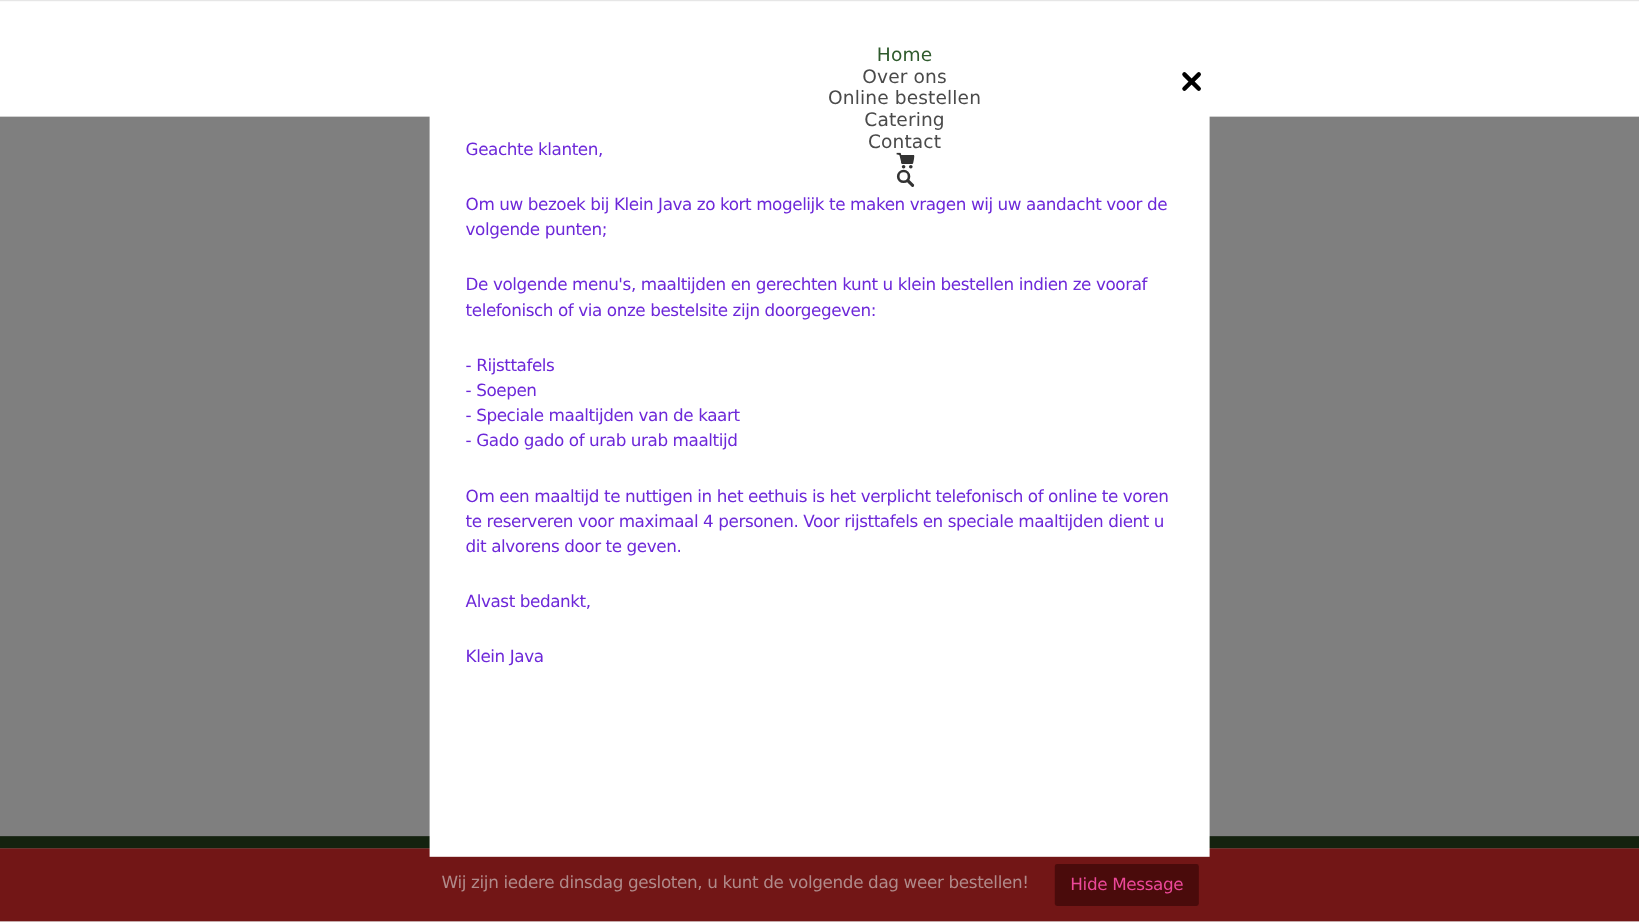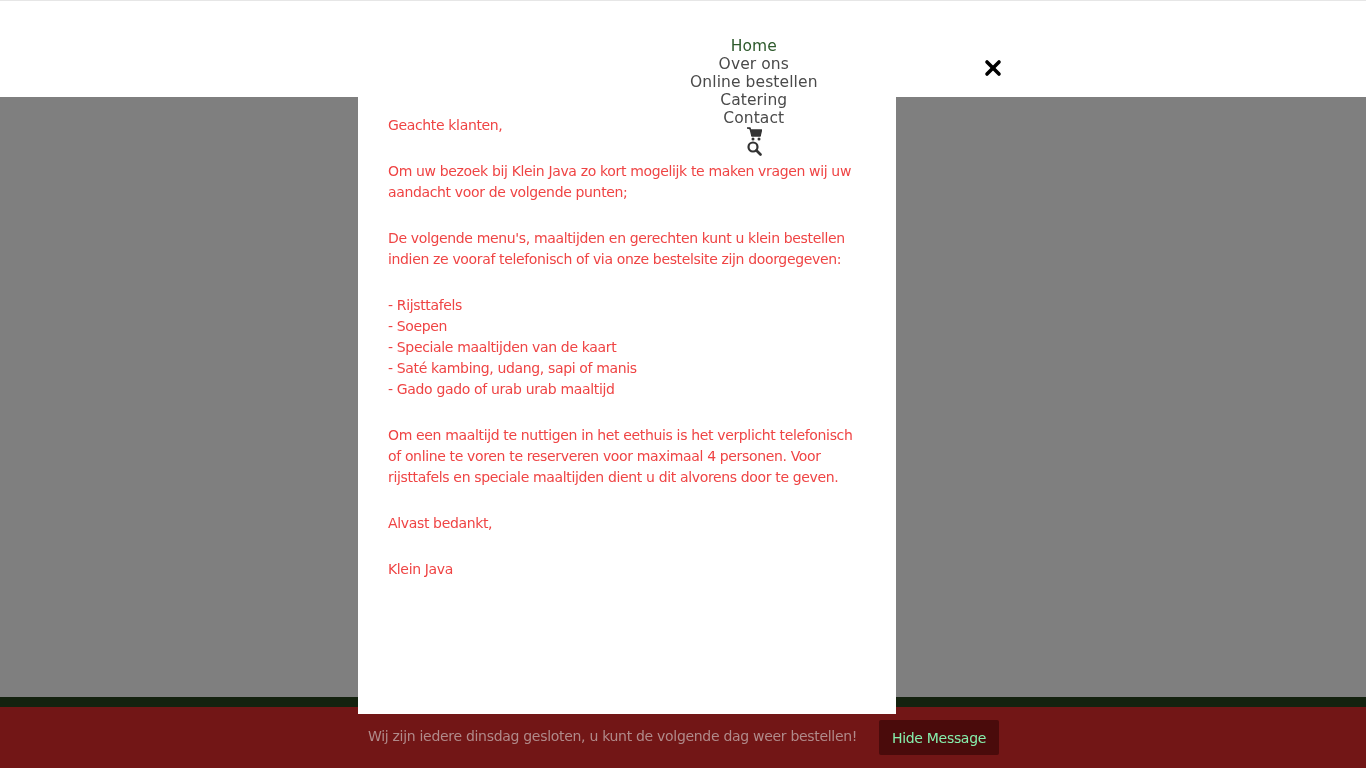--- a/index.html
+++ b/index.html
@@ -41,25 +41,25 @@
       position: absolute; left: 0; top: 97px; width: 1366px; height: 610px;
       background: rgba(0,0,0,0.5); z-index: 10;
     }
     .footer-stripe-dark {
       position: absolute; left: 0; top: 697px; width: 1366px; height: 10px;
       background: #14220f; z-index: 11;
     }
 
     
     .modal {
-      position: absolute; left: 358px; top: 60px; width: 538px; height: 654px;
+      position: absolute; left: 358px; top: 60px; width: 650px; height: 654px;
       background: #ffffff; z-index: 15;
       padding: 55px 30px 0 30px;
       font-family: "DejaVu Sans", sans-serif;
-      font-size: 14px; line-height: 21px; color: #ef4444;
+      font-size: 14px; line-height: 21px; color: #6d28d9;
       letter-spacing: -0.35px;
     }
     .modal p { margin-bottom: 25px; }
     .modal ul { list-style: none; margin-bottom: 25px; }
     .modal-close {
       position: absolute; left: 984px; top: 59px; width: 18px; height: 18px;
       z-index: 30; cursor: pointer;
     }
 
     
@@ -67,21 +67,21 @@
       position: absolute; left: 0; top: 707px; width: 1366px; height: 61px;
       background: #721616; z-index: 12;
     }
     .notice-text {
       position: absolute; left: 368px; top: 21px;
       font-family: "DejaVu Sans", sans-serif; font-size: 14px;
       color: #b08a8a; letter-spacing: -0.3px; white-space: nowrap;
     }
     .hide-btn {
       position: absolute; left: 879px; top: 13px; width: 120px; height: 35px;
-      background: #4a0b0b; border-radius: 2px; color: #86efac;
+      background: #4a0b0b; border-radius: 2px; color: #ec4899;
       font-family: "DejaVu Sans", sans-serif; font-size: 14px;
       display: flex; align-items: center; justify-content: center;
       letter-spacing: -0.3px; cursor: pointer; border: none;
     }
   </style>
 </head>
 <body>
 
 <div class="page">
 
@@ -117,21 +117,20 @@
   <div class="footer-stripe-dark"></div>
 
   <div class="modal">
     <p>Geachte klanten,</p>
     <p>Om uw bezoek bij Klein Java zo kort mogelijk te maken vragen wij uw aandacht voor de volgende punten;</p>
     <p>De volgende menu's, maaltijden en gerechten kunt u klein bestellen indien ze vooraf telefonisch of via onze bestelsite zijn doorgegeven:</p>
     <ul>
       <li>- Rijsttafels</li>
       <li>- Soepen</li>
       <li>- Speciale maaltijden van de kaart</li>
-      <li>- Saté kambing, udang, sapi of manis</li>
       <li>- Gado gado of urab urab maaltijd</li>
     </ul>
     <p>Om een maaltijd te nuttigen in het eethuis is het verplicht telefonisch of online te voren te reserveren voor maximaal 4 personen. Voor rijsttafels en speciale maaltijden dient u dit alvorens door te geven.</p>
     <p>Alvast bedankt,</p>
     <p>Klein Java</p>
   </div>
 
   <div class="modal-close">
     <svg width="18" height="18" viewBox="0 0 18 18">
       <line x1="3" y1="3" x2="15" y2="15" stroke="#000" stroke-width="3.6" stroke-linecap="round"></line>

